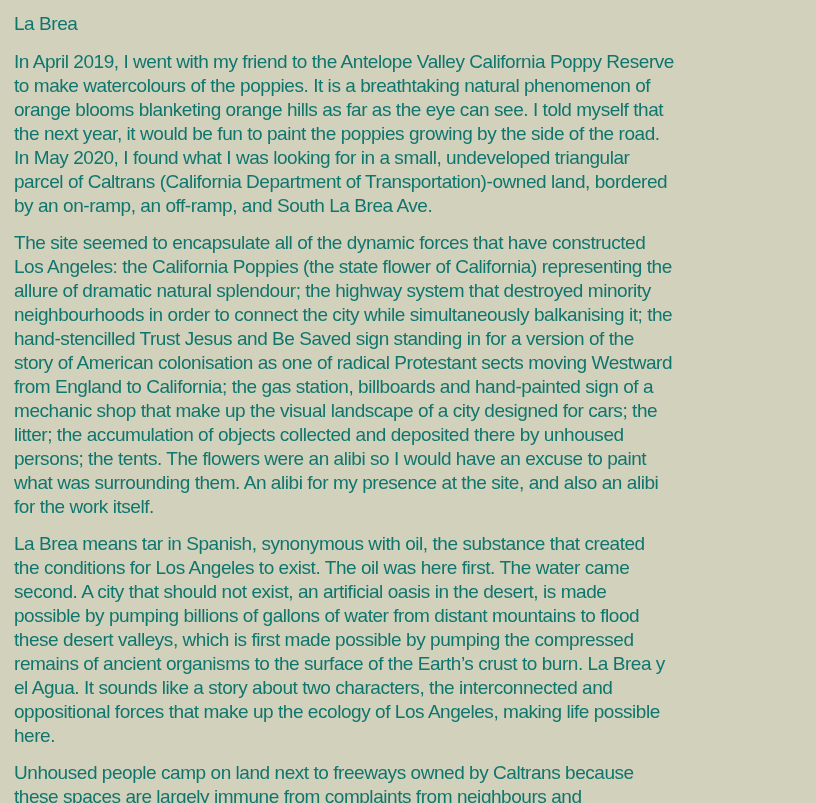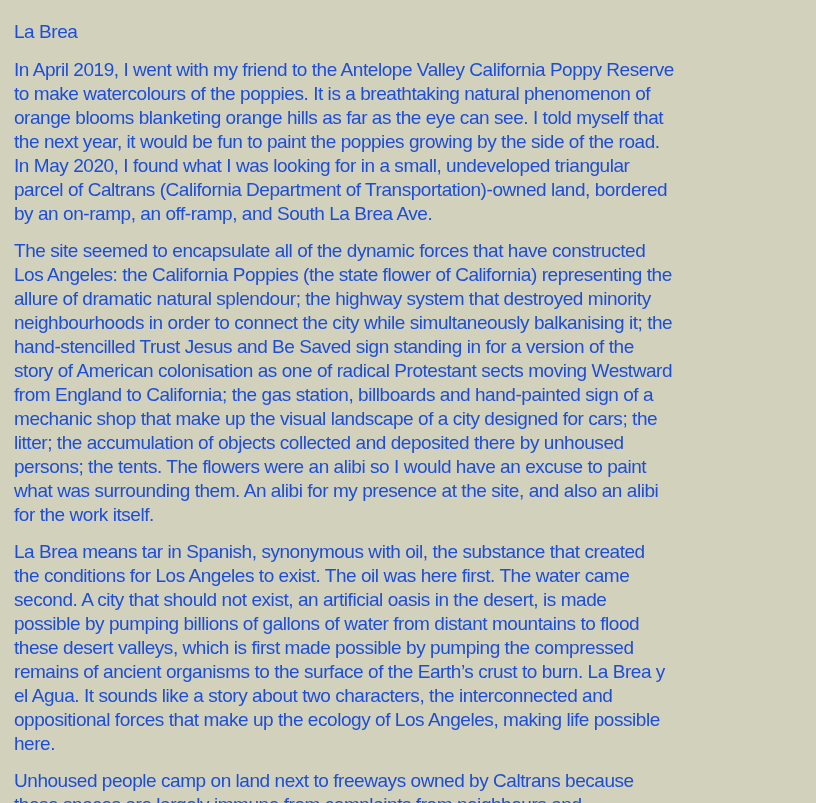--- a/index.html
+++ b/index.html
@@ -9,22 +9,22 @@
   body {
     width: 816px;
     height: 803px;
     background: #d2d1bc;
     overflow: hidden;
   }
   .page {
     box-sizing: border-box;
     width: 700px;
     height: 803px;
-    padding: 20px 14px 0 14px;
-    color: #1d4ed8;
+    padding: 12px 14px 0 14px;
+    color: #0f766e;
     font-family: "Liberation Sans", sans-serif;
     font-size: 19px;
     line-height: 24px;
     letter-spacing: -0.45px;
   }
   .title {
     font-size: 19px;
     font-weight: 400;
     margin: 0 0 14px 0;
   }

